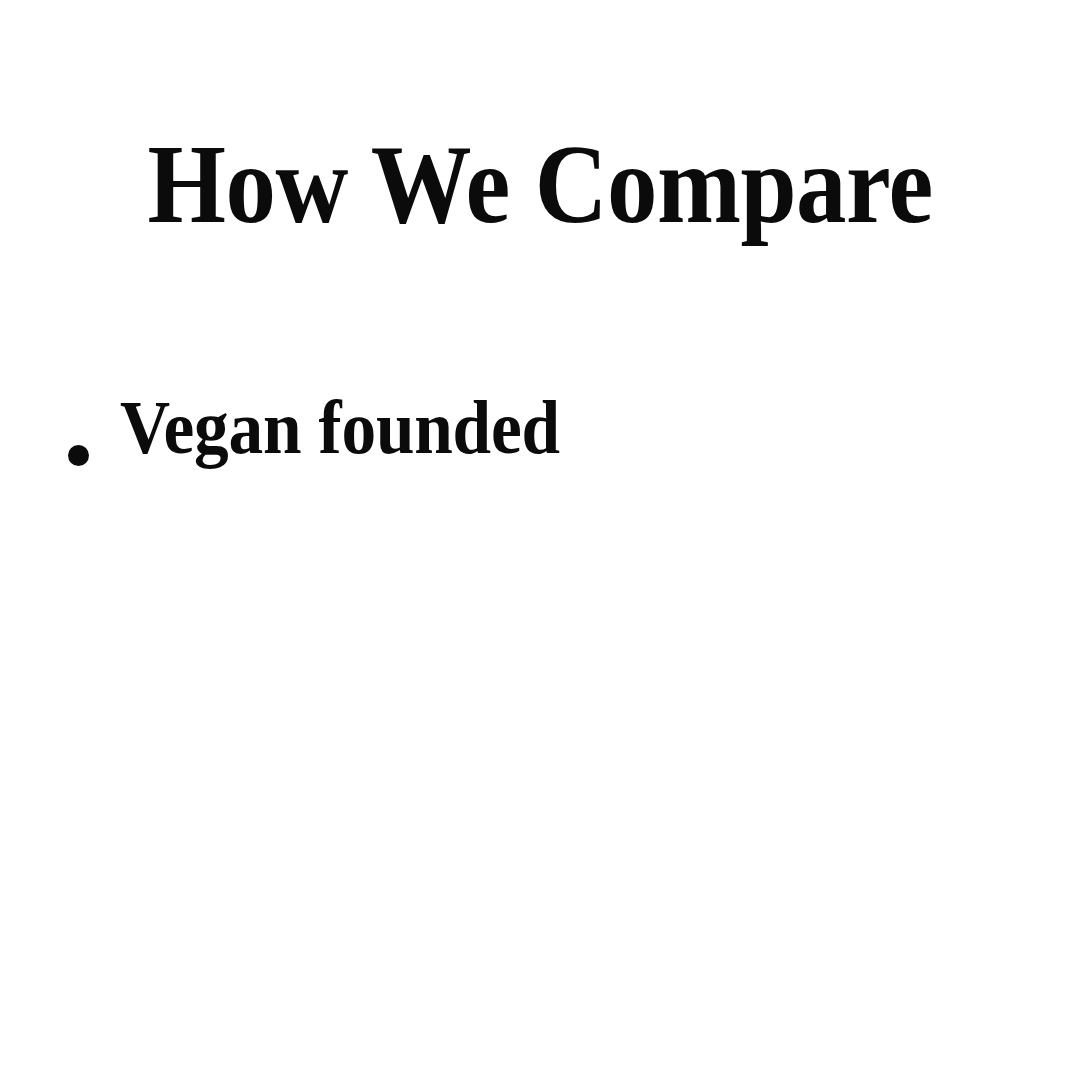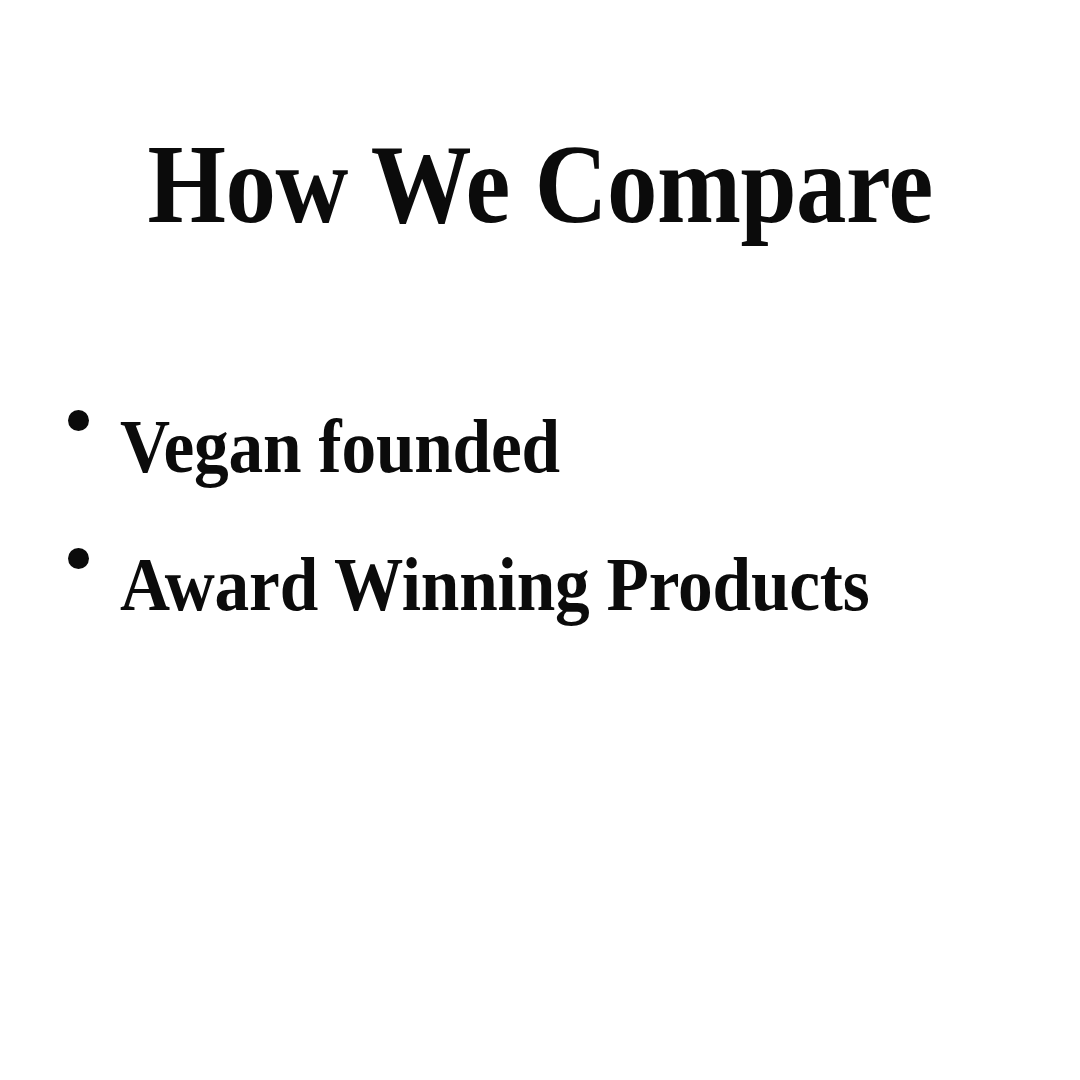--- a/index.html
+++ b/index.html
@@ -51,22 +51,21 @@
   .list-block {
     position: absolute;
     left: 68px;
     top: 368px;
     width: 960px;
   }
   .list-item {
     position: relative;
     height: 98px;
     display: flex;
-    align-items: flex-start;
-    margin-top: 40px;
+    align-items: flex-end;
   }
   .bullet-dot {
     flex: 0 0 auto;
     width: 21px;
     height: 21px;
     border-radius: 50%;
     background: #0b0b0b;
     margin-right: 31px;
     margin-top: 2px;
   }
@@ -94,21 +93,17 @@
 
   <div class="list-block">
 
     <div class="list-item">
       <span class="bullet-dot"></span>
       <span class="item-label">Vegan founded</span>
     </div>
 
 
 
-    <div class="list-item">
-      <span class="bullet-dot"></span>
-      <span class="item-label">Award Winning Products</span>
-    </div>
 
 
   </div>
 
 </div>
 
 </body></html>

